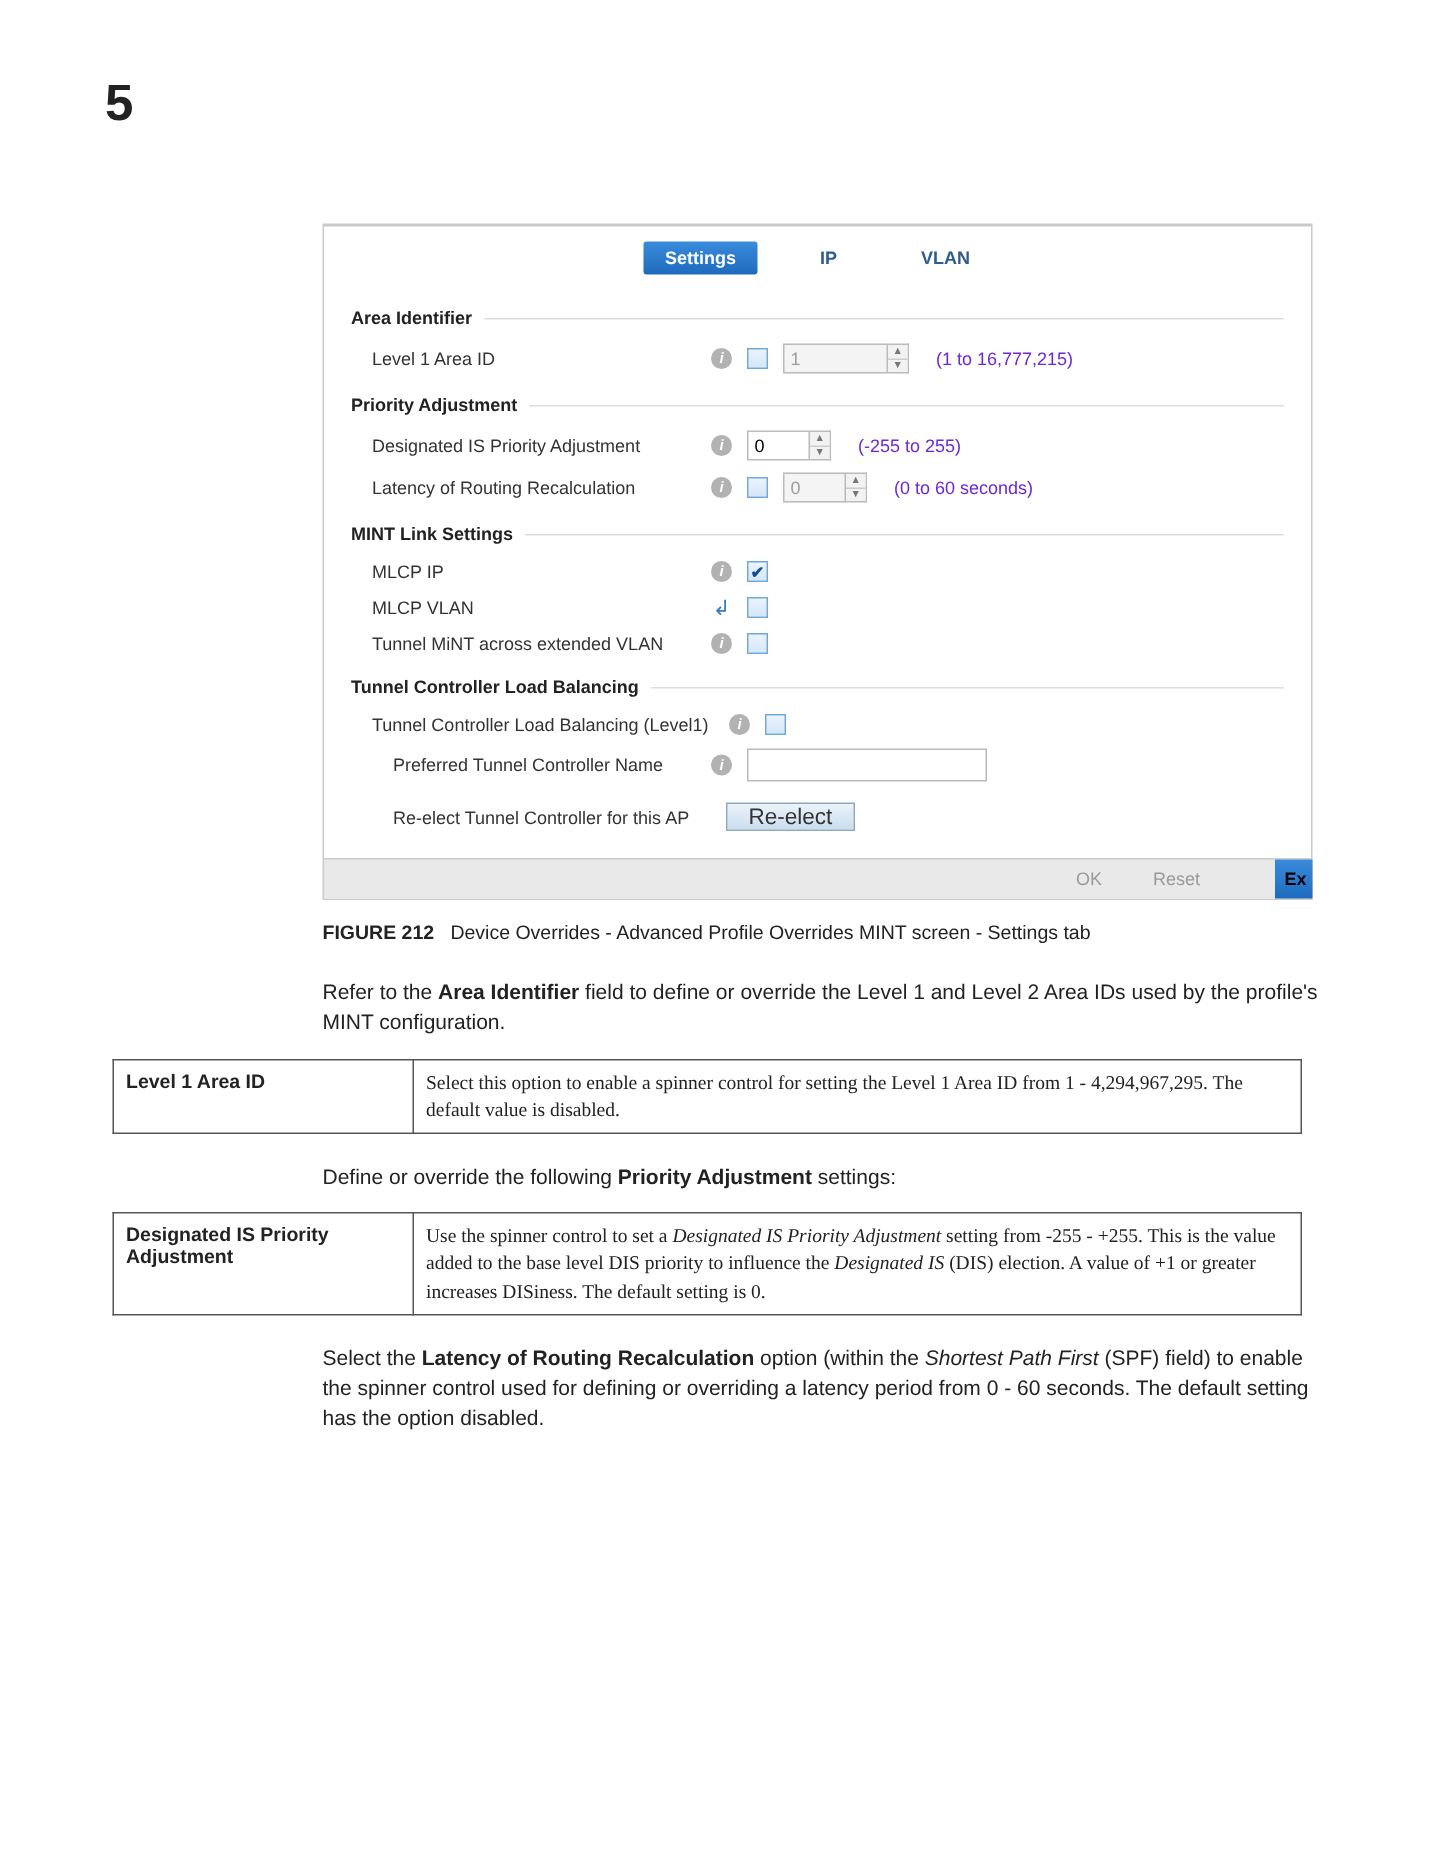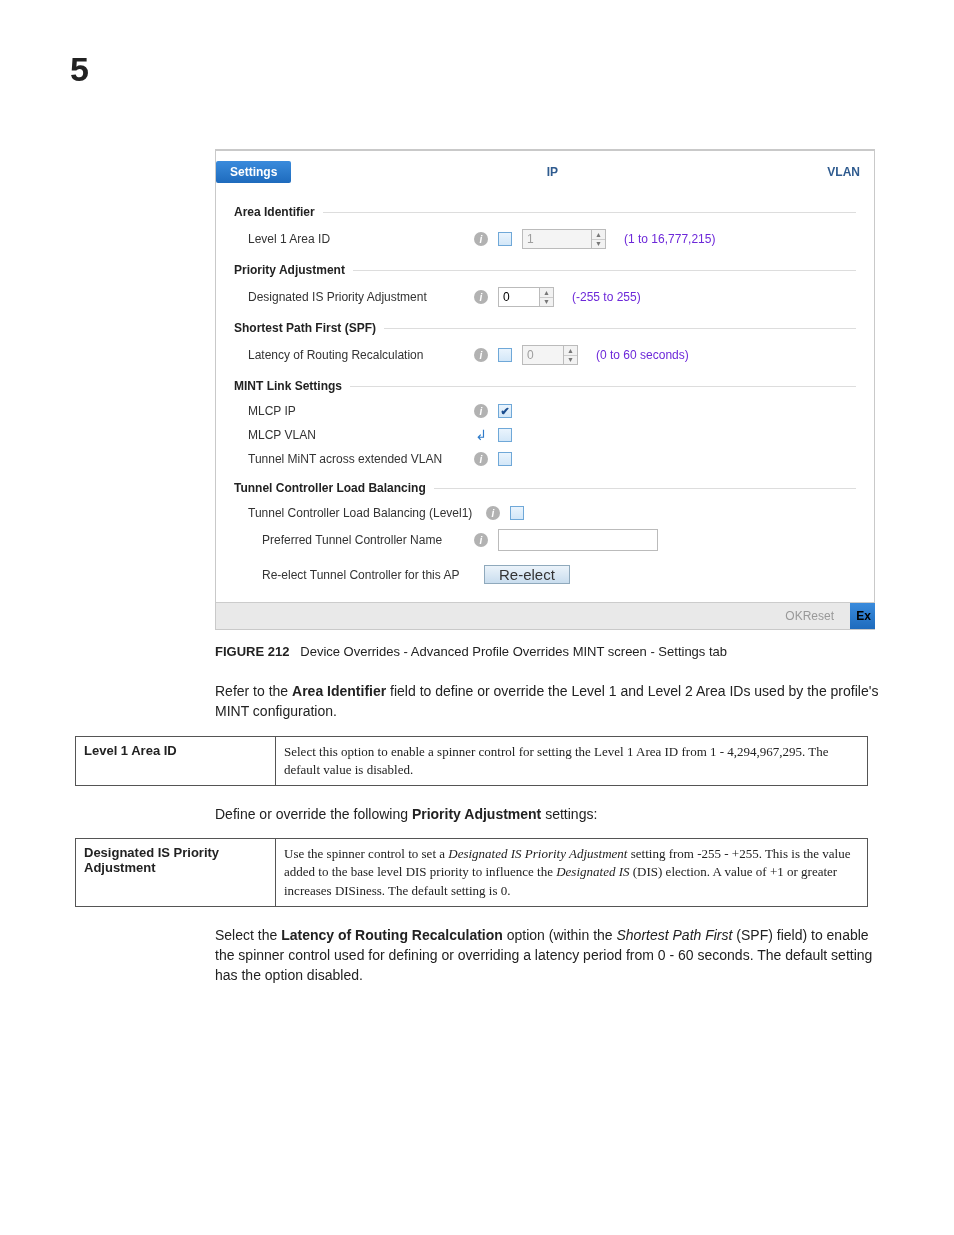--- a/index.html
+++ b/index.html
@@ -22,21 +22,21 @@
     border-top-width: 2px;
     background: #fff;
     width: 660px;
     font-size: 12px;
     color: #333;
     position: relative;
   }
   .tabs-row {
     display: flex;
     gap: 28px;
-    justify-content: space-between;
+    justify-content: center;
     padding: 10px 0 6px 0;
     font-size: 12px;
     font-weight: 700;
     color: #2f5b8f;
   }
   .tab {
     padding: 4px 14px;
     border-radius: 2px;
   }
   .tab.active {
@@ -108,21 +108,21 @@
     width: 160px; height:22px; border:1px solid #bbb;
   }
   .btn {
     display:inline-block; padding:0 14px;
     border:1px solid #8fa9bc;
     background: linear-gradient(#ebf3fa,#c9ddee);
     font-size:15px; color:#333;
   }
   .footer-bar {
     background:#e9e9e9; border-top:1px solid #ccc;
-    display:flex; justify-content:flex-end; 
+    display:flex; justify-content:flex-end; gap:34px;
     padding:6px 10px; font-size:12px; color:#999;
     position:relative;
   }
   .footer-bar .exit {
     position:absolute; right:-1px; top:0; bottom:0;
     background: linear-gradient(#3a8bdc,#1e6bbd);
     color:#000; font-weight:700;
     display:flex; align-items:center; padding:0 4px 0 6px;
   }
 
@@ -193,24 +193,20 @@
           <span class="spinner">
             <input class="narrow" value="0" style="">
             <span class="arrows">
                 <span>▲</span>
                 <span>▼</span>
               </span>
           </span>
           <span class="range-hint">(-255 to 255)</span>
         </div>
 
-        <div class="group-title">
-          <span>Shortest Path First (SPF)</span>
-            <span class="line"></span>
-        </div>
         <div class="field-row">
           <span class="field-label">Latency of Routing Recalculation</span>
           <span class="info-icon">i</span>
           <span class="chk"></span>
           <span class="spinner disabled">
             <input class="narrow" disabled="" value="0" style="">
             <span class="arrows">
                 <span>▲</span>
                 <span>▼</span>
               </span>

